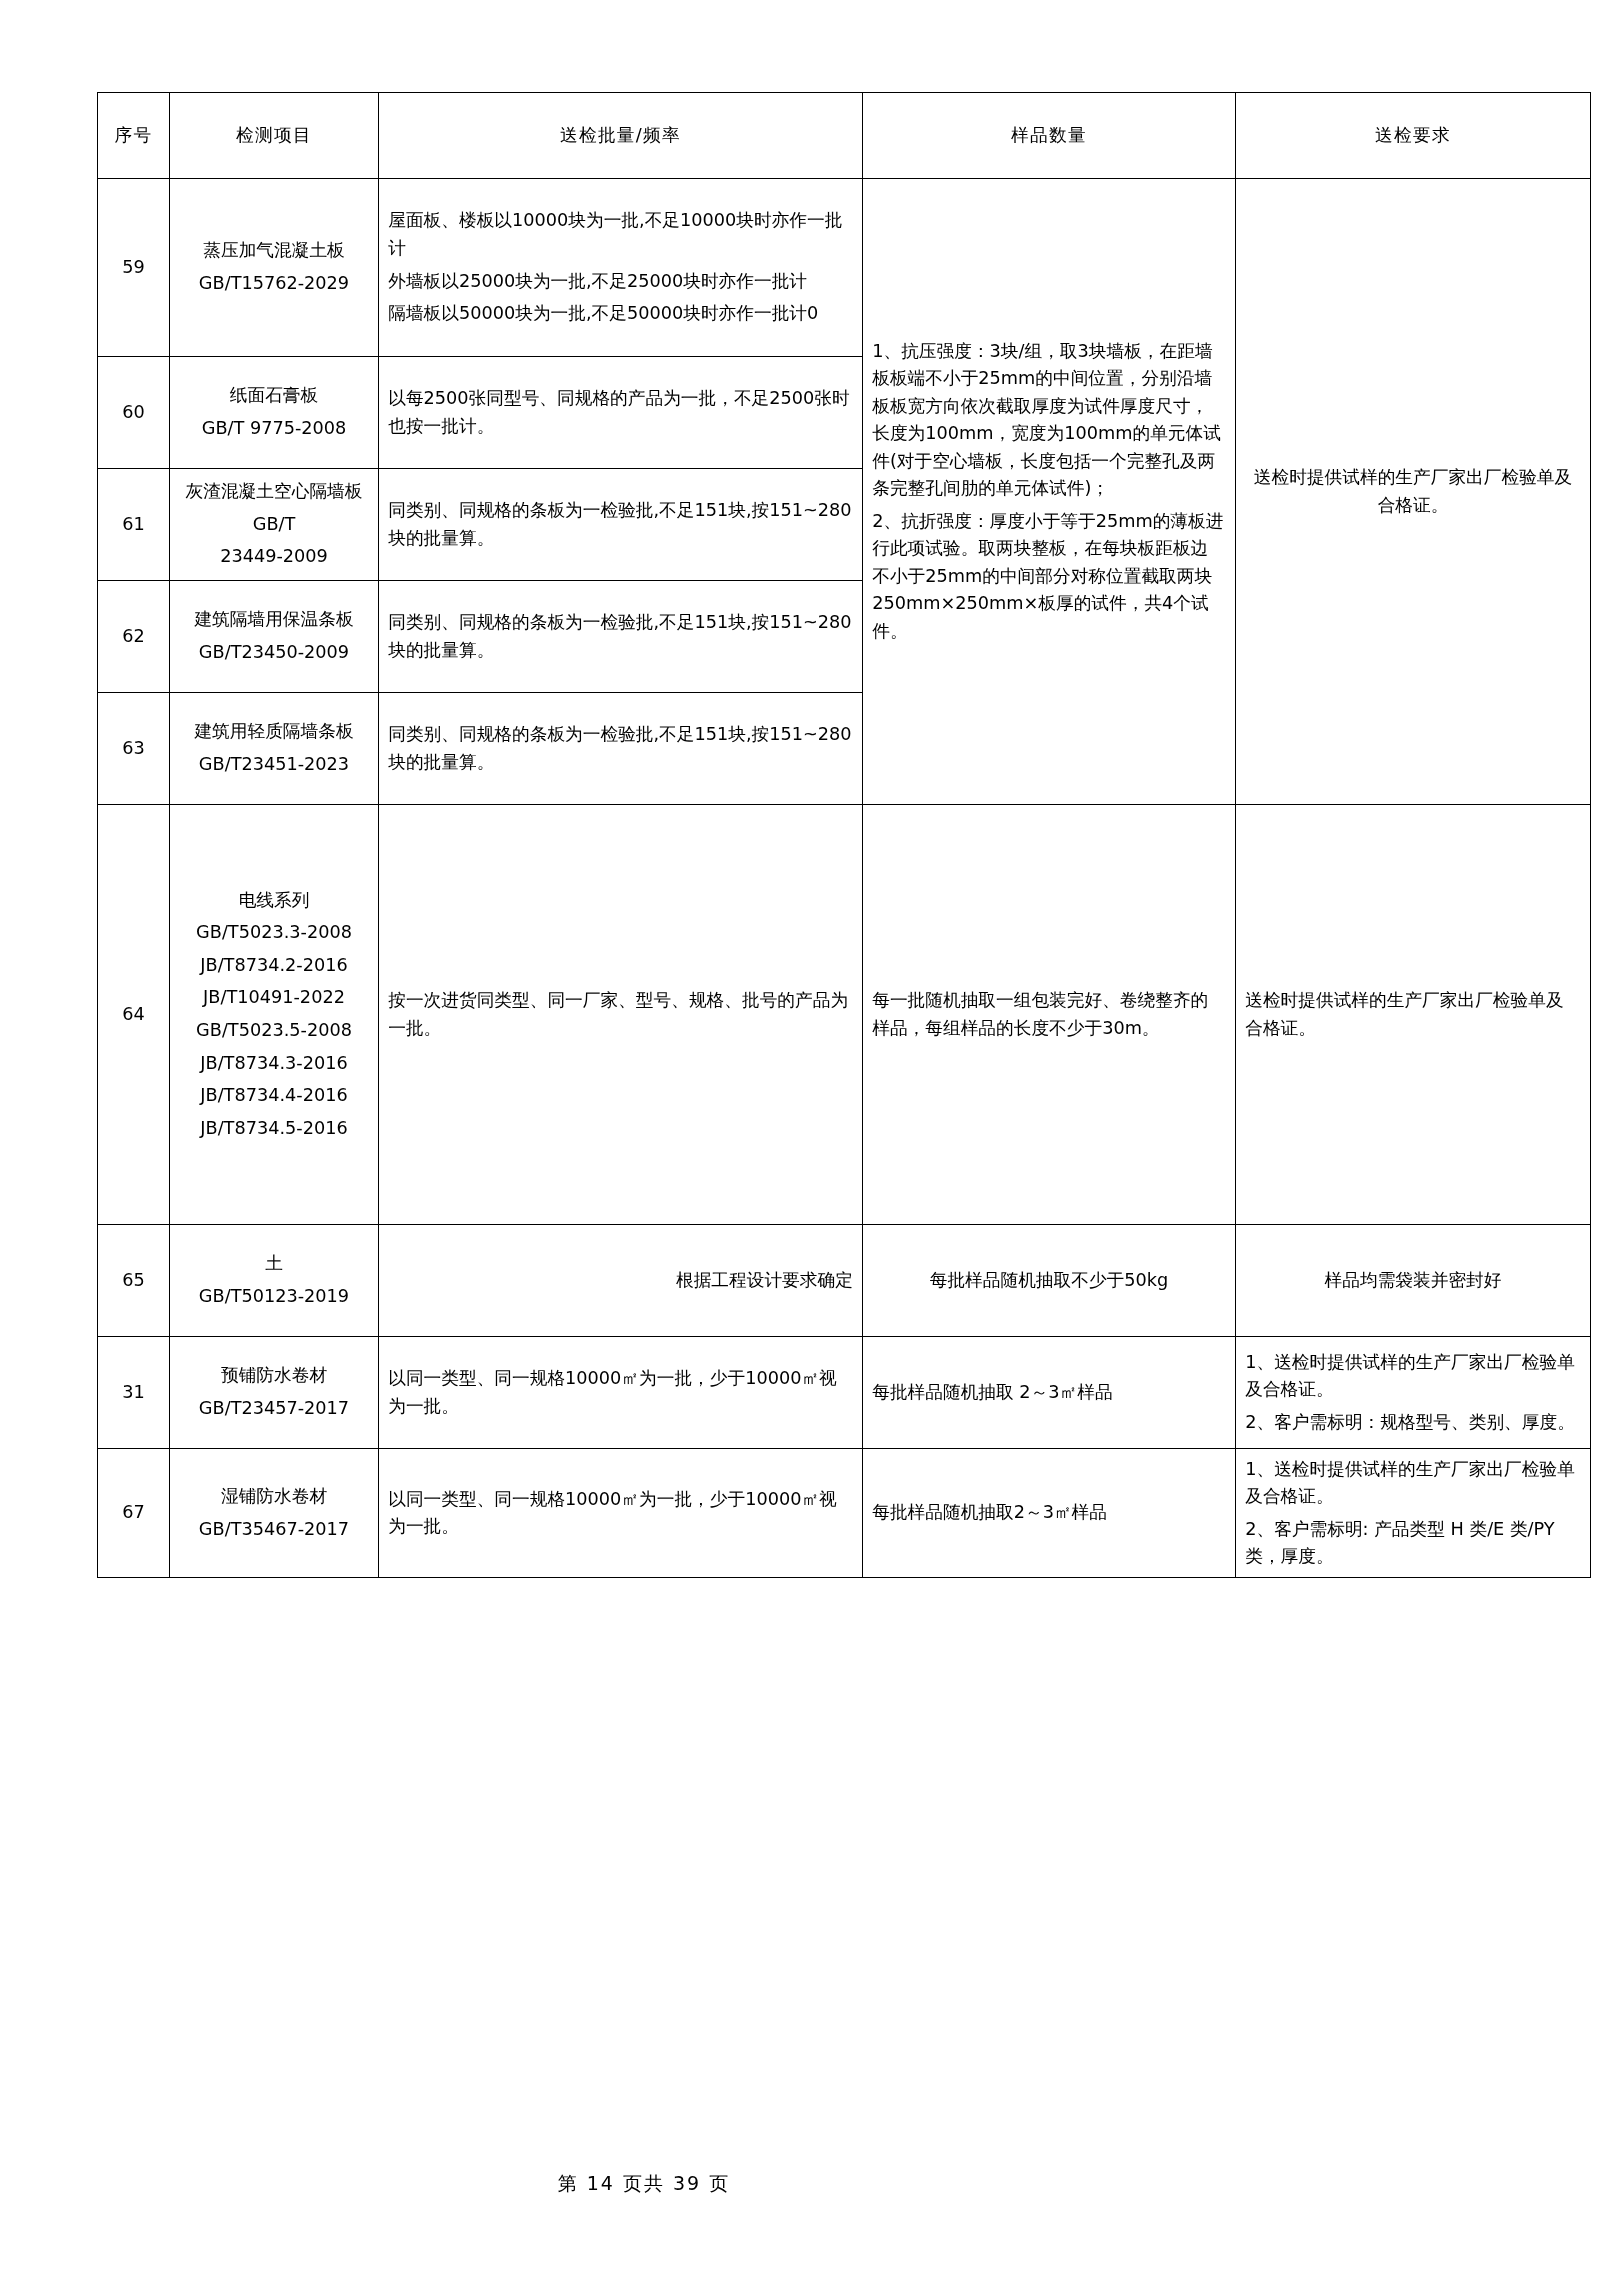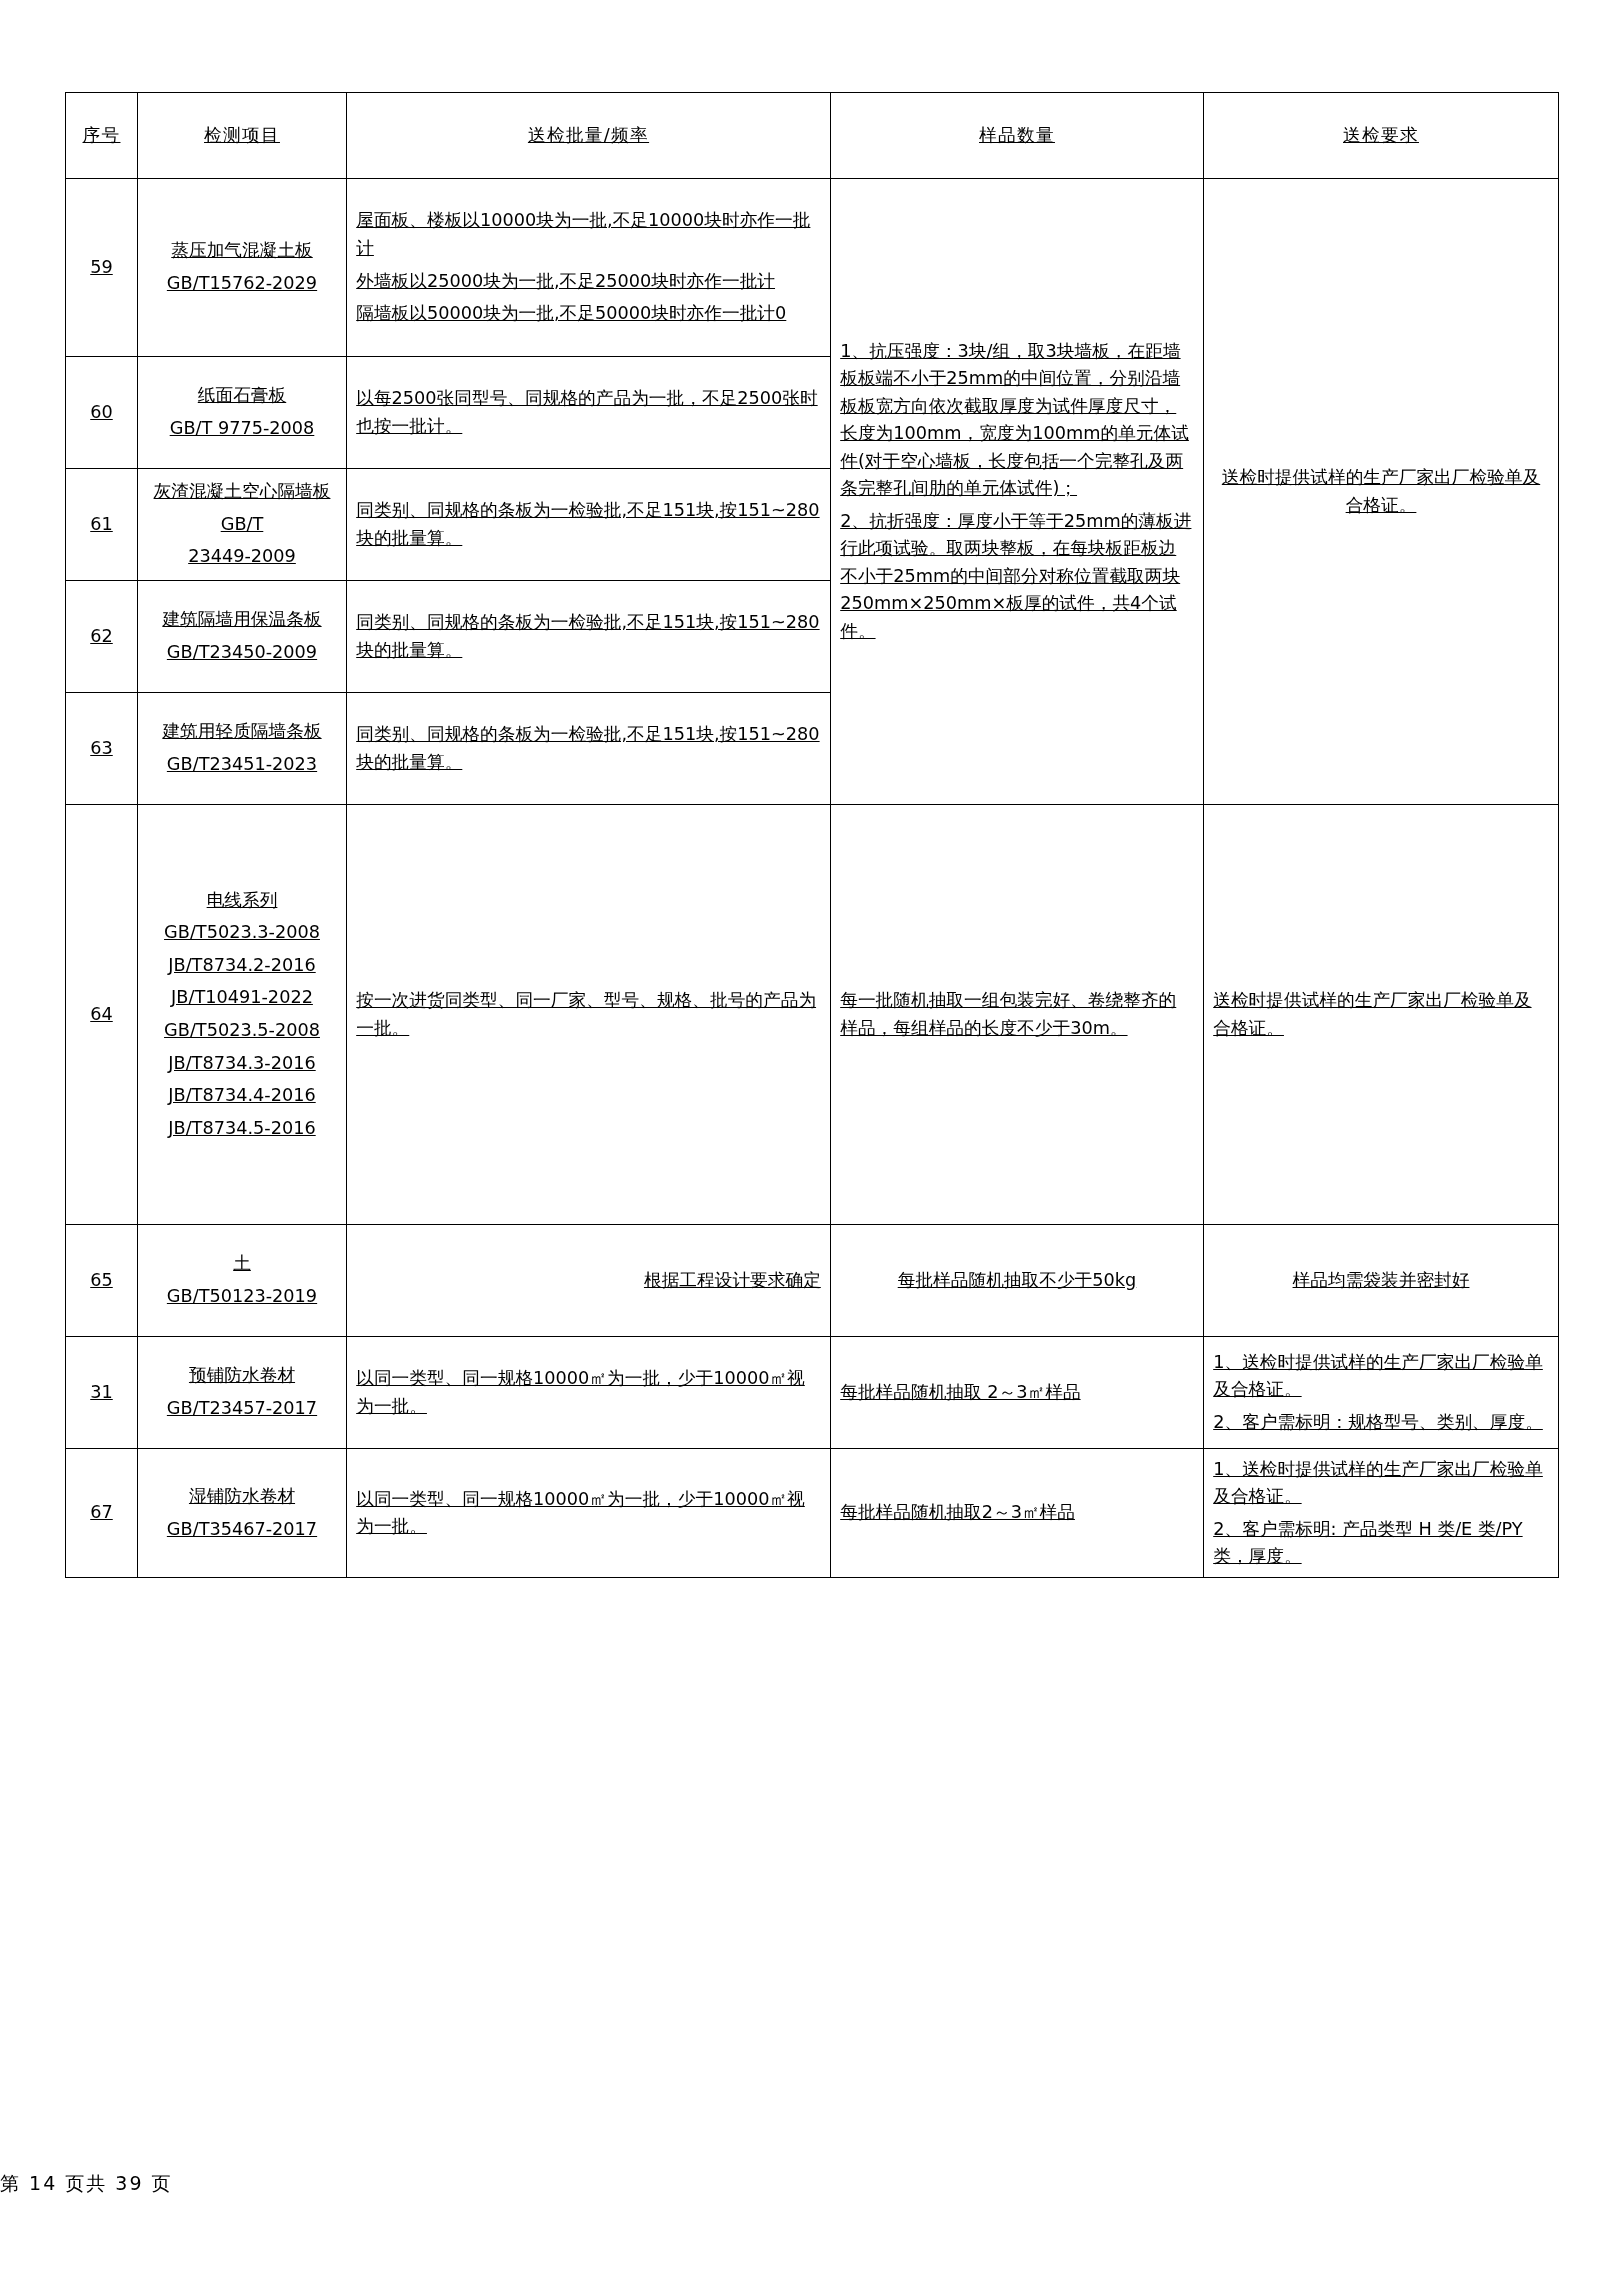--- a/index.html
+++ b/index.html
@@ -9,23 +9,22 @@
   }
   body {
     width: 1624px;
     font-family: "DejaVu Sans", "Liberation Sans", sans-serif;
     color: #000000;
   }
   .page {
     width: 1288px;
     min-height: 2295px;
     box-sizing: border-box;
-    padding: 92px 65px 39px 65px;
+    padding: 92px 65px 39px 97px;
     position: relative;
-    text-decoration: underline;
   }
   table.doc-table {
     border-collapse: collapse;
     width: 1493px;
     table-layout: fixed;
   }
   table.doc-table td, table.doc-table th {
     border: 1.3px solid #000000;
     vertical-align: middle;
     padding: 6.5px 9.2px;
@@ -86,21 +85,21 @@
     margin-bottom: 0;
   }
   .tall-56 { height: 164px; }
   .tall-wire { height: 406px; }
   .row-std { height: 98px; }
   .footer {
     position: absolute;
     left: 0;
     right: 0;
     bottom: 98px;
-    text-align: left;
+    text-align: center;
     font-size: 19px;
     letter-spacing: 2px;
   }
   .nowrap { white-space: nowrap; }
 </style>
 </head>
 <body>
 
 <div class="page">
 

